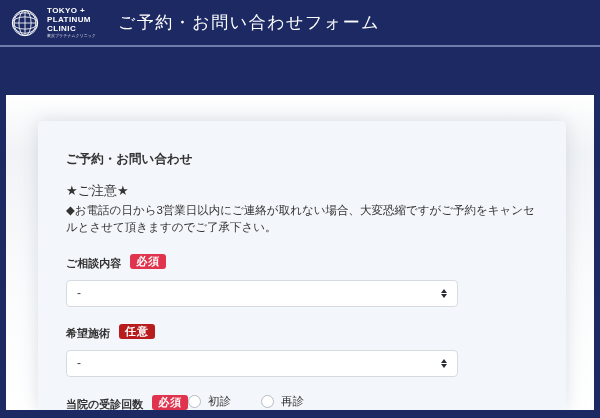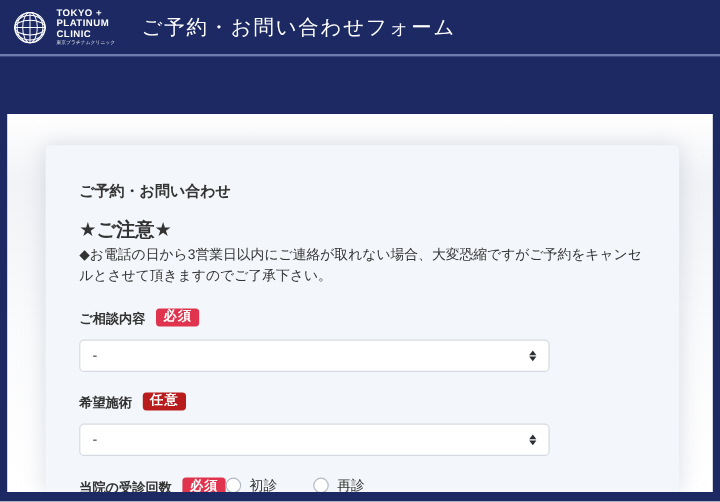--- a/index.html
+++ b/index.html
@@ -40,21 +40,21 @@
     position:absolute; left:32px; width:528px; top:26px; bottom:0;
     background:#f3f6fa;
     border-radius:4px 4px 0 0;
     box-shadow:0 0 18px rgba(160,172,190,.38);
     padding:30px 28px 0 28px;
     overflow:hidden;
   }
   .card-heading{ font-size:12.5px; font-weight:bold; color:#333; }
   .intro{ font-size:11.5px; color:#333; margin-top:17px; }
   .notice{ margin-top:14px; }
-  .notice-title{ font-size:16px; font-weight:bold; color:#333; }
+  .notice-title{ font-size:13px; font-weight:normal; color:#333; }
   .notice-line{ font-size:11.5px; color:#333; line-height:1.5; margin-top:2px; }
 
   
   .badge{
     display:inline-block; font-size:11px; font-weight:bold; color:#fff;
     padding:2px 6px 2.5px; border-radius:3px; margin-left:9px;
     vertical-align:2px; line-height:1; letter-spacing:1px;
   }
   .badge.required{ background:#e0344e; }
   .badge.optional{ background:#b91c1c; }

